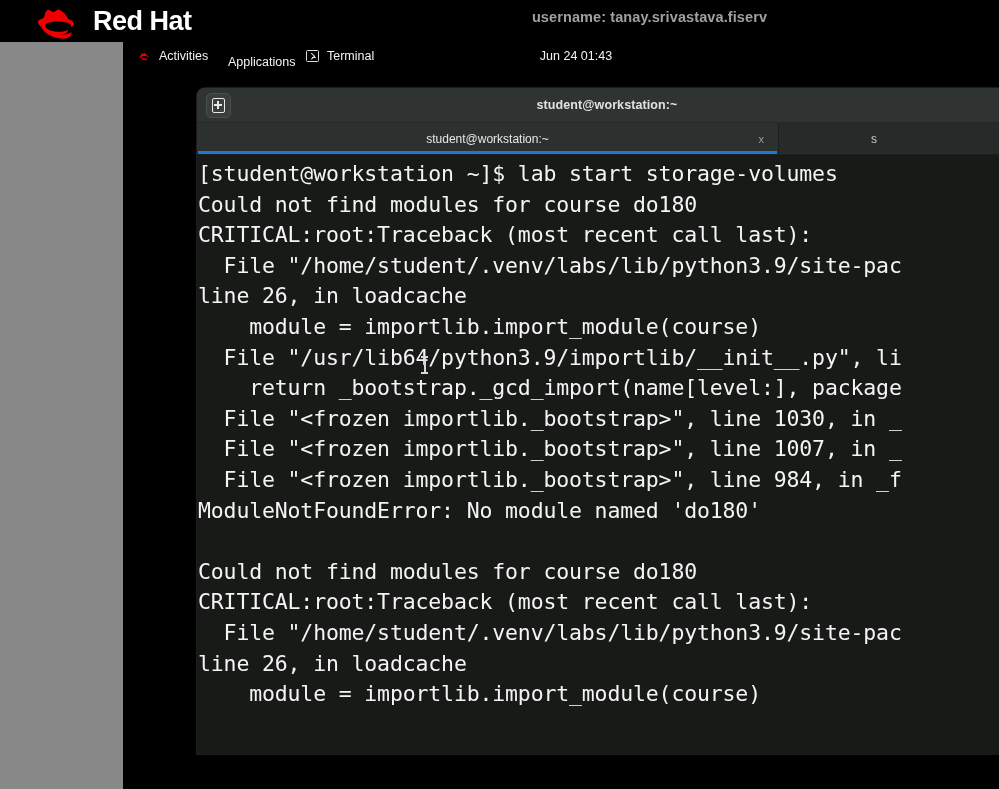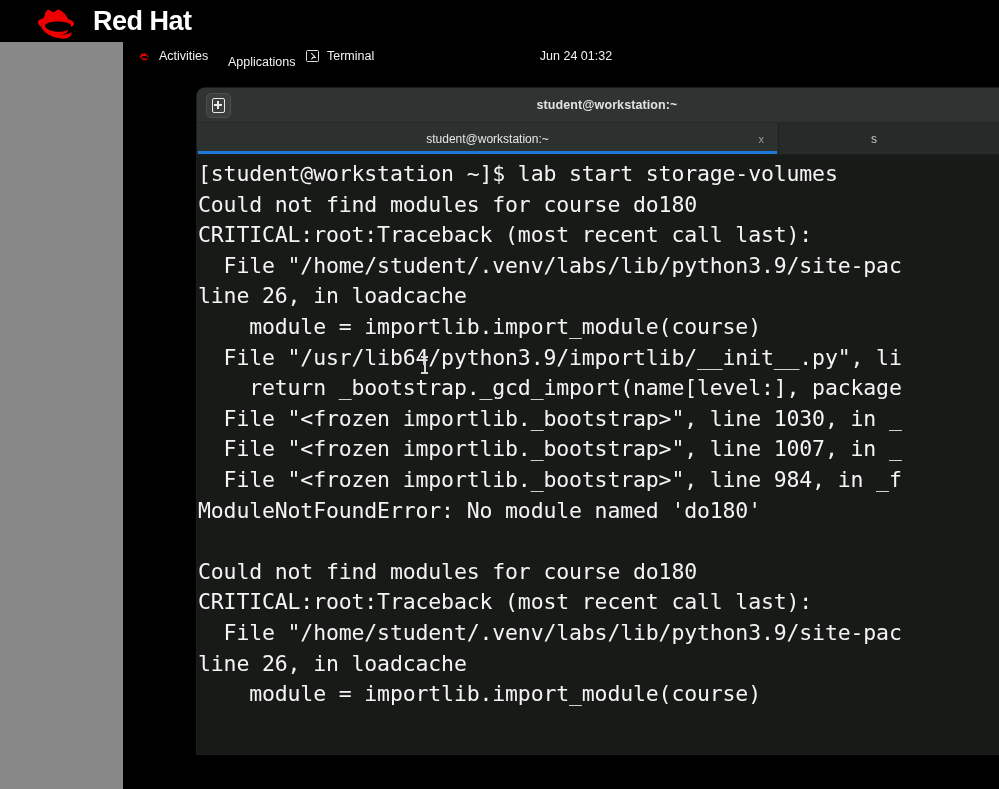--- a/index.html
+++ b/index.html
@@ -185,20 +185,21 @@
 <div id="root">
 
   <div class="brandbar">
     <div class="brand-logo">
       <svg class="rh-hat" width="58" height="38" viewBox="0 0 58 38">
         <path d="M30.5 19.5c7 0 13.5 1.6 13.5 4.2 0 .6-.2 1.1-.5 1.6 2.2-.9 3.6-2.1 3.6-3.5 0-2-2.3-3.6-5.8-4.6-1.6-3.8-5-7.4-8.3-9.2-1.4-.8-2.3-.7-3.2.1-.8.8-1.9 1.9-3.2 1.9-1.4 0-2.3-.7-3.4-1.5-.9-.7-1.9-.9-3-.2-1.4.9-2 2.9-2.6 5.2-.4 1.7-1 2.7-2.6 3.3-1.6.6-3.2 1-3.9 2.1-.5.8-.3 1.8.3 2.9 1.6 2.9 6.8 6.7 13.2 8.8 4.7 1.6 9 2 12 1.3 1.9-.4 3.2-1.2 3.9-2.2.5-.8.6-1.6.3-2.3-1.3 1.6-5.6 2.6-10.8 2.3-6.6-.4-12-3.1-12-6 0-2.6 6.5-4.2 13.5-4.2z" fill="#ee0000"></path>
         <path d="M14.5 24.5c.2 1 .5 1.9 1 2.7 1.9 3.2 7.3 6.7 13.3 8.4 5.6 1.6 10.6 1.4 13.3-.3 1.6-1 2.4-2.3 2.4-3.7 0-.6-.1-1.2-.4-1.7-.7 1-2 1.8-3.9 2.2-3 .7-7.3.3-12-1.3-6.4-2.1-11.6-5.9-13.2-8.8-.3-.5-.5-1-.5-1.5 0 1.4 0 2.8 0 4z" fill="#ee0000"></path>
       </svg>
       <div class="brand-word">Red Hat</div>
     </div>
+    <div class="username">username: tanay.srivastava.fiserv</div>
   </div>
 
   <div class="desktop">
 
     <div class="left-panel"></div>
 
     <div class="gnome-bar">
       <div class="gb-item gb-activities">
         <svg class="mini-hat" width="14" height="12" viewBox="0 0 58 38">
           <path d="M30.5 19.5c7 0 13.5 1.6 13.5 4.2 0 .6-.2 1.1-.5 1.6 2.2-.9 3.6-2.1 3.6-3.5 0-2-2.3-3.6-5.8-4.6-1.6-3.8-5-7.4-8.3-9.2-1.4-.8-2.3-.7-3.2.1-.8.8-1.9 1.9-3.2 1.9-1.4 0-2.3-.7-3.4-1.5-.9-.7-1.9-.9-3-.2-1.4.9-2 2.9-2.6 5.2-.4 1.7-1 2.7-2.6 3.3-1.6.6-3.2 1-3.9 2.1-.5.8-.3 1.8.3 2.9 1.6 2.9 6.8 6.7 13.2 8.8 4.7 1.6 9 2 12 1.3 1.9-.4 3.2-1.2 3.9-2.2.5-.8.6-1.6.3-2.3-1.3 1.6-5.6 2.6-10.8 2.3-6.6-.4-12-3.1-12-6 0-2.6 6.5-4.2 13.5-4.2z" fill="#ee0000"></path>
@@ -207,21 +208,21 @@
         <span>Activities</span>
       </div>
       <div class="gb-item gb-apps">
         <span>Applications</span>
       </div>
       <div class="gb-item gb-term">
         <span class="term-ico"></span>
         <span>Terminal</span>
       </div>
       <div class="gb-clock">
-        <span>Jun 24  01:32</span>
+        <span>Jun 24  01:43</span>
       </div>
     </div>
 
     <div class="term-window">
 
       <div class="term-header">
         <div class="newtab-btn">
           <span class="newtab-inner"></span>
         </div>
         <div class="win-title">student@workstation:~</div>

